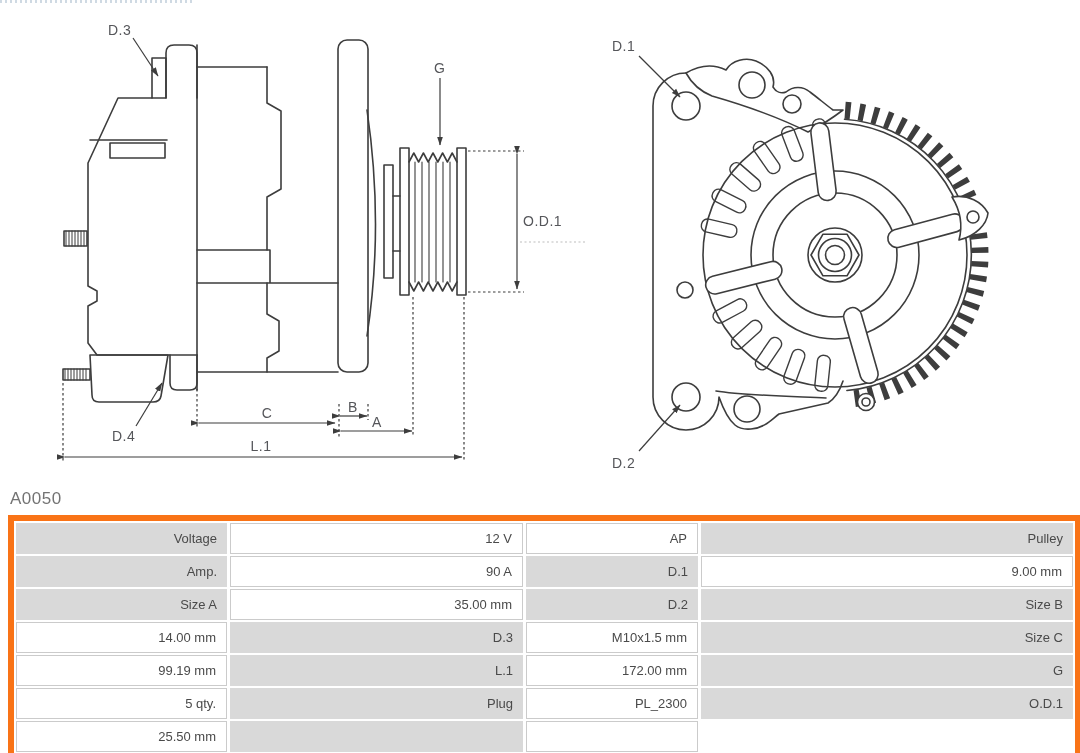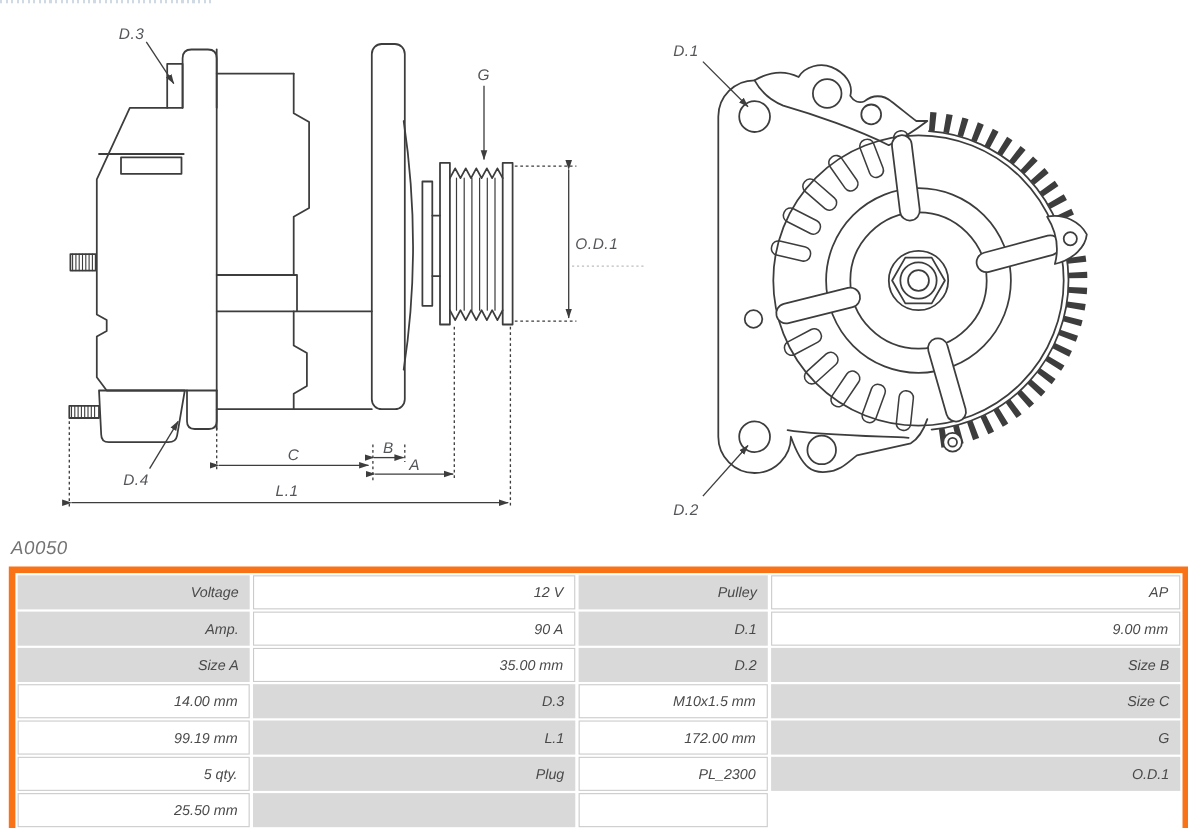--- a/index.html
+++ b/index.html
@@ -1,17 +1,17 @@
 <!DOCTYPE html>
 <html><head>
 <meta charset="utf-8">
 <style>
   html,body{margin:0;padding:0;background:#ffffff;width:1080px;height:753px;overflow:hidden;
     font-family:"Liberation Sans",sans-serif;}
-  .page{position:relative;width:948px;height:753px;background:#fff;font-style:italic;}
+  .page{position:relative;width:948px;height:753px;background:#fff;}
   .top-artifact{position:absolute;left:0;top:0;width:192px;height:3px;opacity:.5;
     background:repeating-linear-gradient(90deg,#9fb4c7 0 2px,transparent 2px 5px);}
   .drawing{position:absolute;left:0;top:0;width:1080px;height:480px;}
   .part-number{position:absolute;left:10px;top:489px;font-size:17px;color:#737373;letter-spacing:.5px;}
   .spec-table{position:absolute;left:8px;top:515px;display:grid;
     grid-template-columns:211px 293px 172px 372px;gap:2px 3px;
     border:6px solid #f97316;background:#fff;padding:2px;}
   .cell{height:31px;line-height:31px;text-align:right;padding-right:10px;
     font-size:13px;color:#4a4a4a;box-sizing:border-box;white-space:nowrap;}
   .cell.gray{background:#d9d9d9;}
@@ -161,22 +161,22 @@
       <text x="612" y="51">D.1</text>
       <text x="612" y="468">D.2</text>
     </g>
   </svg>
 
   <div class="part-number">A0050</div>
 
   <div class="spec-table">
       <div class="cell gray">Voltage</div>
       <div class="cell white">12 V</div>
+      <div class="cell white">AP</div>
       <div class="cell gray">Pulley</div>
-      <div class="cell white">AP</div>
       <div class="cell gray">Amp.</div>
       <div class="cell white">90 A</div>
       <div class="cell gray">D.1</div>
       <div class="cell white">9.00 mm</div>
       <div class="cell gray">Size A</div>
       <div class="cell white">35.00 mm</div>
       <div class="cell gray">D.2</div>
       <div class="cell gray">Size B</div>
       <div class="cell white">14.00 mm</div>
       <div class="cell gray">D.3</div>

